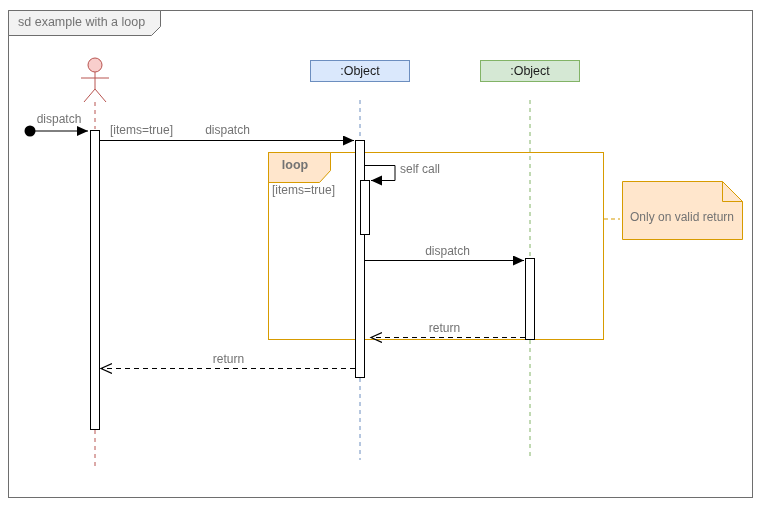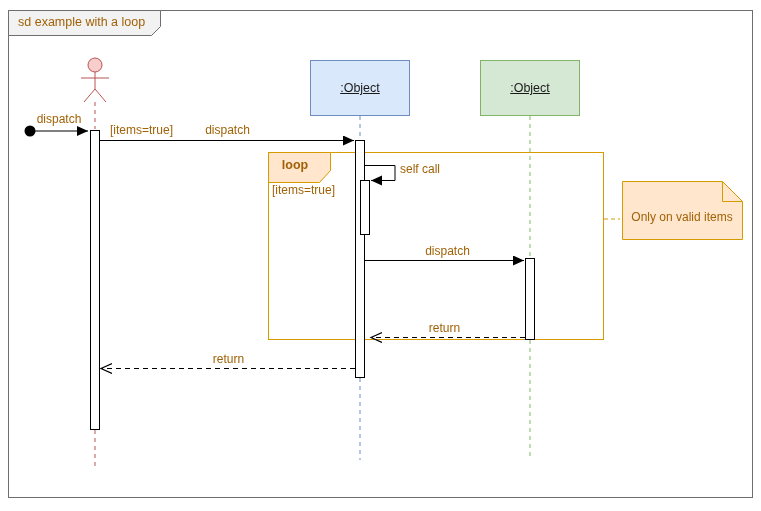--- a/index.html
+++ b/index.html
@@ -3,27 +3,27 @@
 <meta charset="utf-8">
 <style>
   html,body{margin:0;padding:0;background:#ffffff;}
   #canvas{
     position:relative;width:761px;height:511px;background:#ffffff;
     font-family:"Liberation Sans",sans-serif;color:#1a1a1a;overflow:hidden;
   }
   #drawing{position:absolute;left:0;top:0;}
   .lbl{
     position:absolute;font-size:12px;line-height:14px;white-space:nowrap;
-    color:#a16207;
+    color:#737373;
   }
   .lbl.center{text-align:center;}
   .participant{
-    position:absolute;top:60px;width:100px;height:56px;
+    position:absolute;top:60px;width:100px;height:22px;
     display:flex;align-items:center;justify-content:center;
-    font-size:12.5px;box-sizing:border-box;border:1px solid;text-decoration:underline;
+    font-size:12.5px;box-sizing:border-box;border:1px solid;
   }
   #object1{left:310px;background:#dae8fc;border-color:#6c8ebf;}
   #object2{left:480px;background:#d5e8d4;border-color:#82b366;}
   #tab-label{left:18px;top:15px;font-size:12.5px;}
   #found-label{left:30px;top:112px;width:58px;}
   #guard1-label{left:110px;top:123px;}
   #dispatch1-label{left:185px;top:123px;width:85px;}
   #loop-operator-label{left:269px;top:158px;width:52px;font-size:12.5px;font-weight:bold;}
   #loop-guard-label{left:272px;top:183px;}
   #selfcall-label{left:400px;top:162px;}
@@ -97,15 +97,15 @@
   <div id="tab-label" class="lbl">sd example with a loop</div>
   <div id="found-label" class="lbl center">dispatch</div>
   <div id="guard1-label" class="lbl">[items=true]</div>
   <div id="dispatch1-label" class="lbl center">dispatch</div>
   <div id="loop-operator-label" class="lbl center">loop</div>
   <div id="loop-guard-label" class="lbl">[items=true]</div>
   <div id="selfcall-label" class="lbl">self call</div>
   <div id="dispatch2-label" class="lbl center">dispatch</div>
   <div id="return1-label" class="lbl center">return</div>
   <div id="return2-label" class="lbl center">return</div>
-  <div id="note-label" class="lbl center">Only on valid items</div>
+  <div id="note-label" class="lbl center">Only on valid return</div>
 
 </div>
 
 </body></html>

